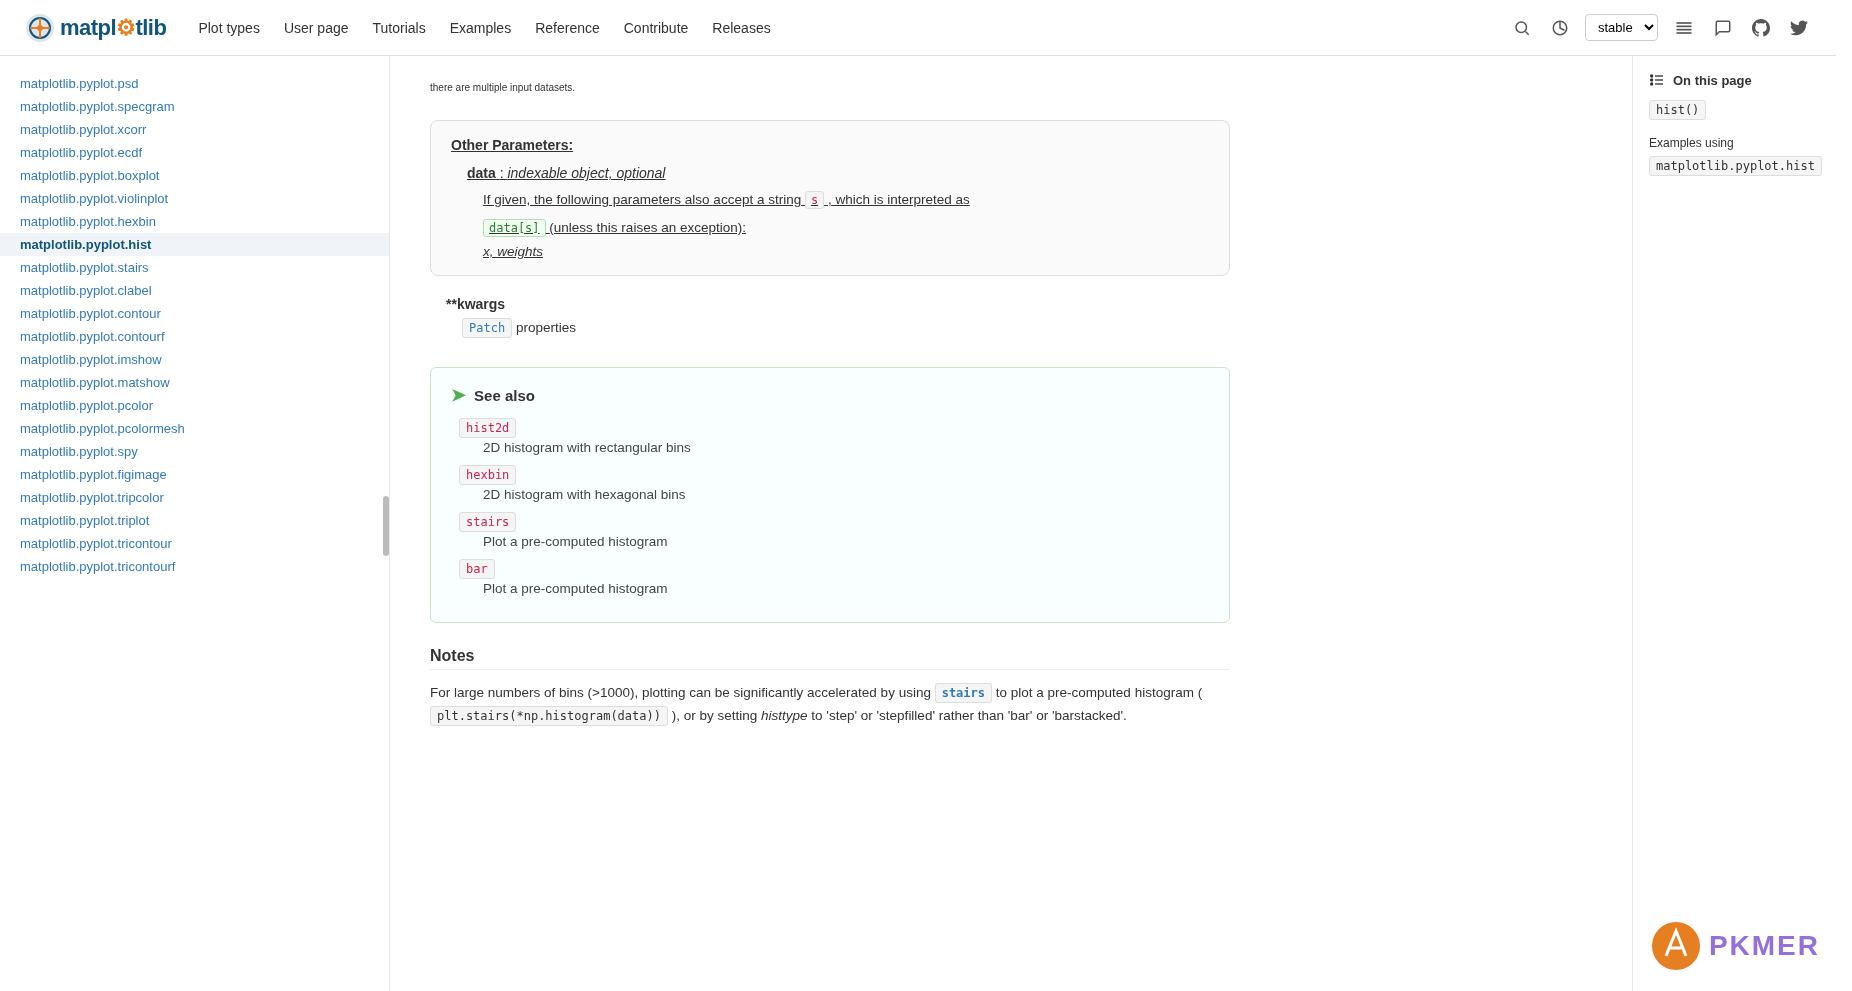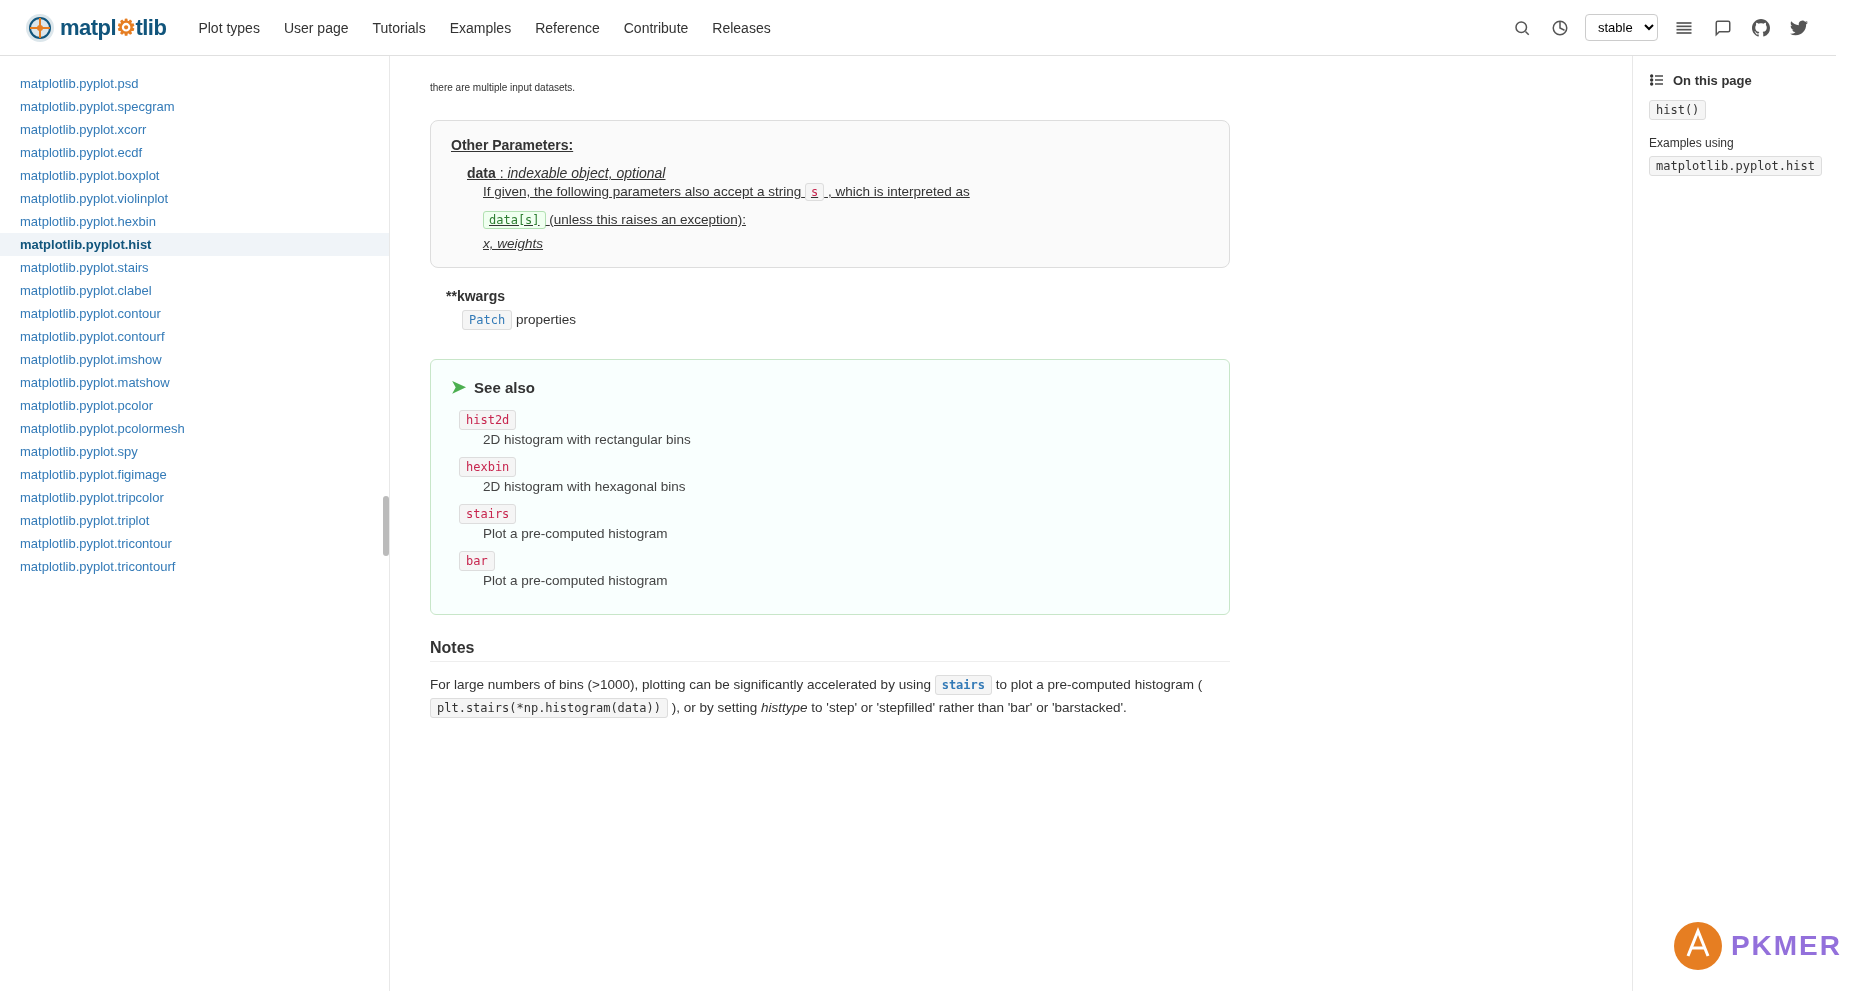--- a/index.html
+++ b/index.html
@@ -186,20 +186,21 @@
       text-decoration: underline;
     }
     .params-box-title {
       font-size: 14px;
       font-weight: 600;
       color: #333;
       margin-bottom: 12px;
     }
     .param-name {
       font-size: 14px;
+      margin-bottom: 8px;
       padding-left: 16px;
     }
     .param-name strong { color: #333; }
     .param-type { font-style: italic; font-weight: normal; }
     .param-desc {
       font-size: 13.5px;
       line-height: 1.6;
       padding-left: 32px;
       margin-bottom: 6px;
     }
@@ -327,21 +328,21 @@
       border: 1px solid #ddd;
       padding: 2px 6px;
       border-radius: 3px;
       color: #333;
     }
 
     
     .watermark {
       position: fixed;
       bottom: 20px;
-      right: 10px;
+      right: 32px;
       display: flex;
       align-items: center;
       gap: 8px;
       z-index: 999;
     }
     .watermark-logo {
       width: 50px;
       height: 50px;
     }
     .watermark-text {

